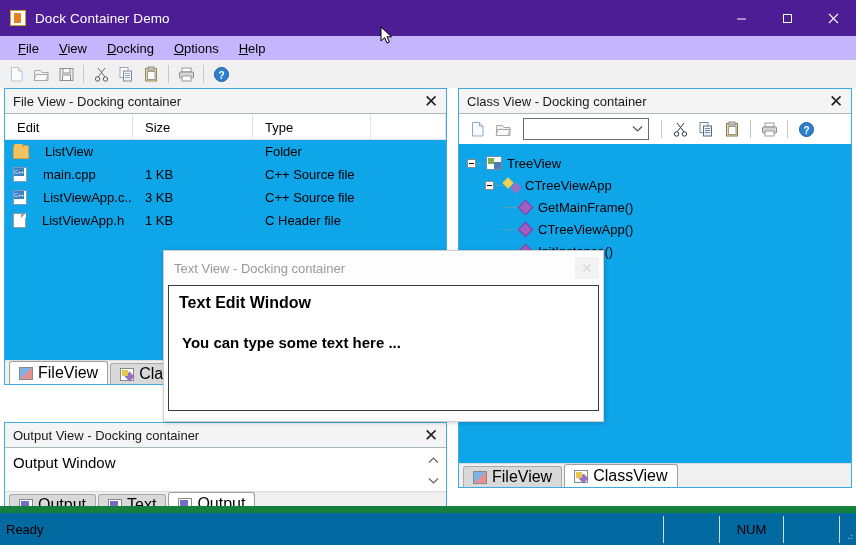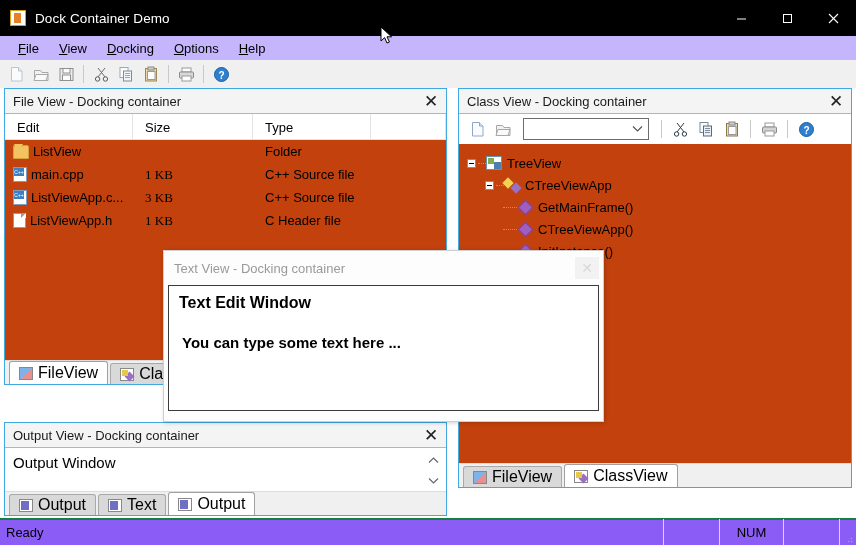--- a/index.html
+++ b/index.html
@@ -8,21 +8,21 @@
     font-family:"Liberation Sans", sans-serif;
     font-size:13px;
     color:#000;
     background:#f0f0f0;
   }
   #app{ position:relative; width:856px; height:545px; background:#ffffff; }
 
   
   .titlebar{
     position:absolute; left:0; top:0; width:856px; height:36px;
-    background:#000000;
+    background:#4c1d95;
     display:flex; align-items:center;
   }
   .app-icon{
     width:16px;height:16px;margin-left:10px;margin-right:9px;
     background:#ffffff; border:1px solid #d4a017; position:relative; flex:none;
   }
   .app-icon:after{
     content:""; position:absolute; left:3px; top:2px; width:7px; height:10px;
     background:#e8802a;
   }
@@ -48,21 +48,21 @@
 
   
   .toolbar{
     position:absolute; left:0; top:60px; width:856px; height:28px;
     background:#f0f0f0; display:flex; align-items:center; padding-left:4px; gap:1px;
   }
   .tb-btn{ width:24px;height:24px;display:flex;align-items:center;justify-content:center; }
   .tb-sep{ width:1px;height:18px;background:#c8c8c8;margin:0 4px; }
 
   
-  .panel{ position:absolute; background:#c2410c; border:1px solid #3fa9e0; }
+  .panel{ position:absolute; background:#0ea5e9; border:1px solid #3fa9e0; }
   .panel-caption{
     height:25px; background:#f4f4f4; border-bottom:1px solid #9ab; 
     display:flex; align-items:center; padding:0 4px 0 8px;
     font-size:13px; color:#1a1a1a; white-space:nowrap;
     border-bottom:1px solid #aab8c2;
   }
   .panel-caption .cap-x{
     margin-left:auto; width:22px;height:20px;display:flex;align-items:center;justify-content:center;
     font-size:17px; line-height:1; color:#222; font-weight:400;
   }
@@ -73,22 +73,22 @@
     display:flex; height:26px; background:#ffffff; border-bottom:1px solid #e0e0e0;
     font-size:13px;
   }
   .lv-col{
     display:flex;align-items:center; padding-left:12px;
     border-right:1px solid #e3e3e3; height:26px; color:#000;
   }
   .lv-rows{ font-size:13px; }
   .lv-row{ display:flex; height:23px; align-items:center; }
   .lv-cell{ display:flex; align-items:center; padding-left:12px; overflow:hidden; white-space:nowrap; }
-  .lv-cell.name{ padding-left:8px; gap:4px; }
-  .lv-cell.size{ padding-left:12px;font-family:Liberation Serif, serif; }
+  .lv-cell.name{ padding-left:8px; gap:16px; }
+  .lv-cell.size{ padding-left:12px; }
   .ficon{ width:16px;height:14px;flex:none;position:relative; }
   .ficon.folder{ background:#f3c362; border:1px solid #d9a13c; border-radius:1px 2px 1px 1px; }
   .ficon.folder:before{
     content:""; position:absolute; left:0;top:-3px;width:7px;height:3px;background:#f3c362;
     border:1px solid #d9a13c; border-bottom:none; border-radius:1px 1px 0 0;
   }
   .ficon.doc{ background:#ffffff; border:1px solid #9a9a9a; height:15px; width:13px; }
   .ficon.doc:before{
     content:""; position:absolute; right:-1px; top:-1px; border-width:0 0 5px 5px;
     border-style:solid; border-color:transparent transparent #ffffff #9a9a9a;
@@ -190,22 +190,22 @@
   }
   .tv-body{
     margin:0 4px 4px 4px; height:126px; background:#ffffff; border:1px solid #3a3a3a;
     padding:8px 0 0 10px;
   }
   .tv-l1{ font-size:16px; font-weight:bold; }
   .tv-l2{ font-size:15px; font-weight:bold; margin-top:22px; padding-left:3px; }
 
   
   .statusbar{
-    position:absolute; left:0; bottom:0; width:856px; height:27px;
-    background:#8b5cf6; border-top:2px solid #15803d;
+    position:absolute; left:0; bottom:0; width:856px; height:39px;
+    background:#0369a1; border-top:7px solid #15803d;
     display:flex; align-items:center; font-size:13px;
   }
   .sb-main{ flex:1; padding-left:6px; border-right:1px solid #cfdced; height:27px; display:flex; align-items:center; }
   .sb-pane{ width:56px; height:27px; border-right:1px solid #cfdced; display:flex; align-items:center; justify-content:center; }
   .sb-pane.num{ width:64px; }
   .sb-grip{ width:16px;height:27px; display:flex; align-items:flex-end; justify-content:flex-end; padding:0 2px 2px 0; }
 
   
   .cursor{ position:absolute; left:380px; top:26px; width:14px; height:20px; pointer-events:none; }
 </style>

